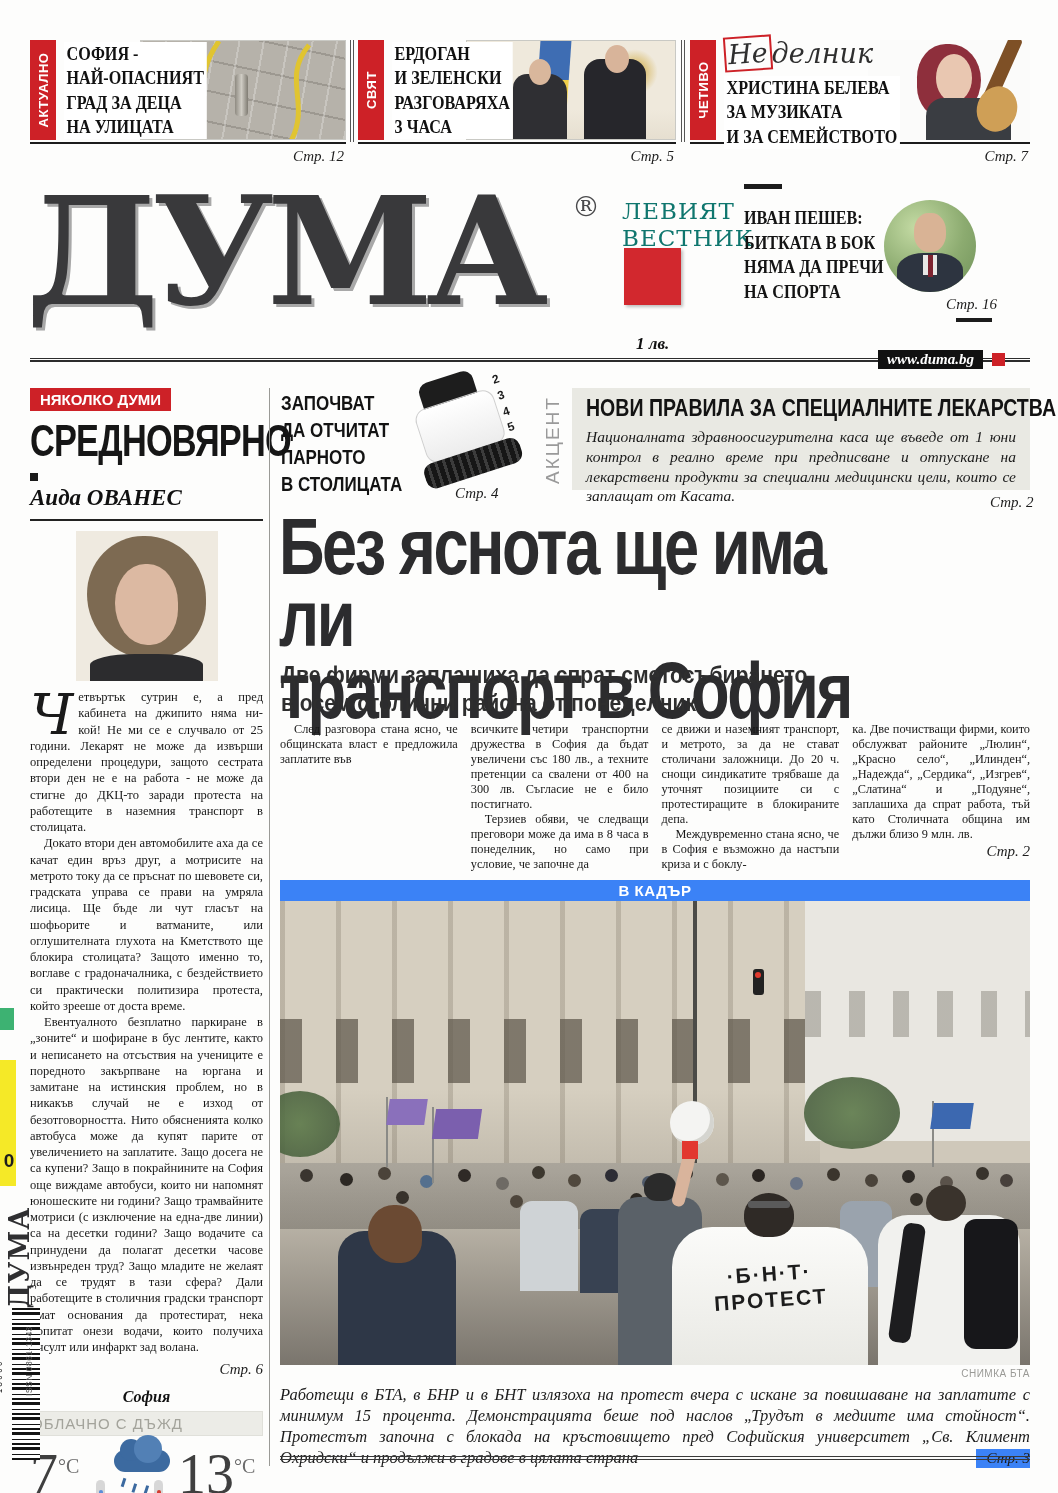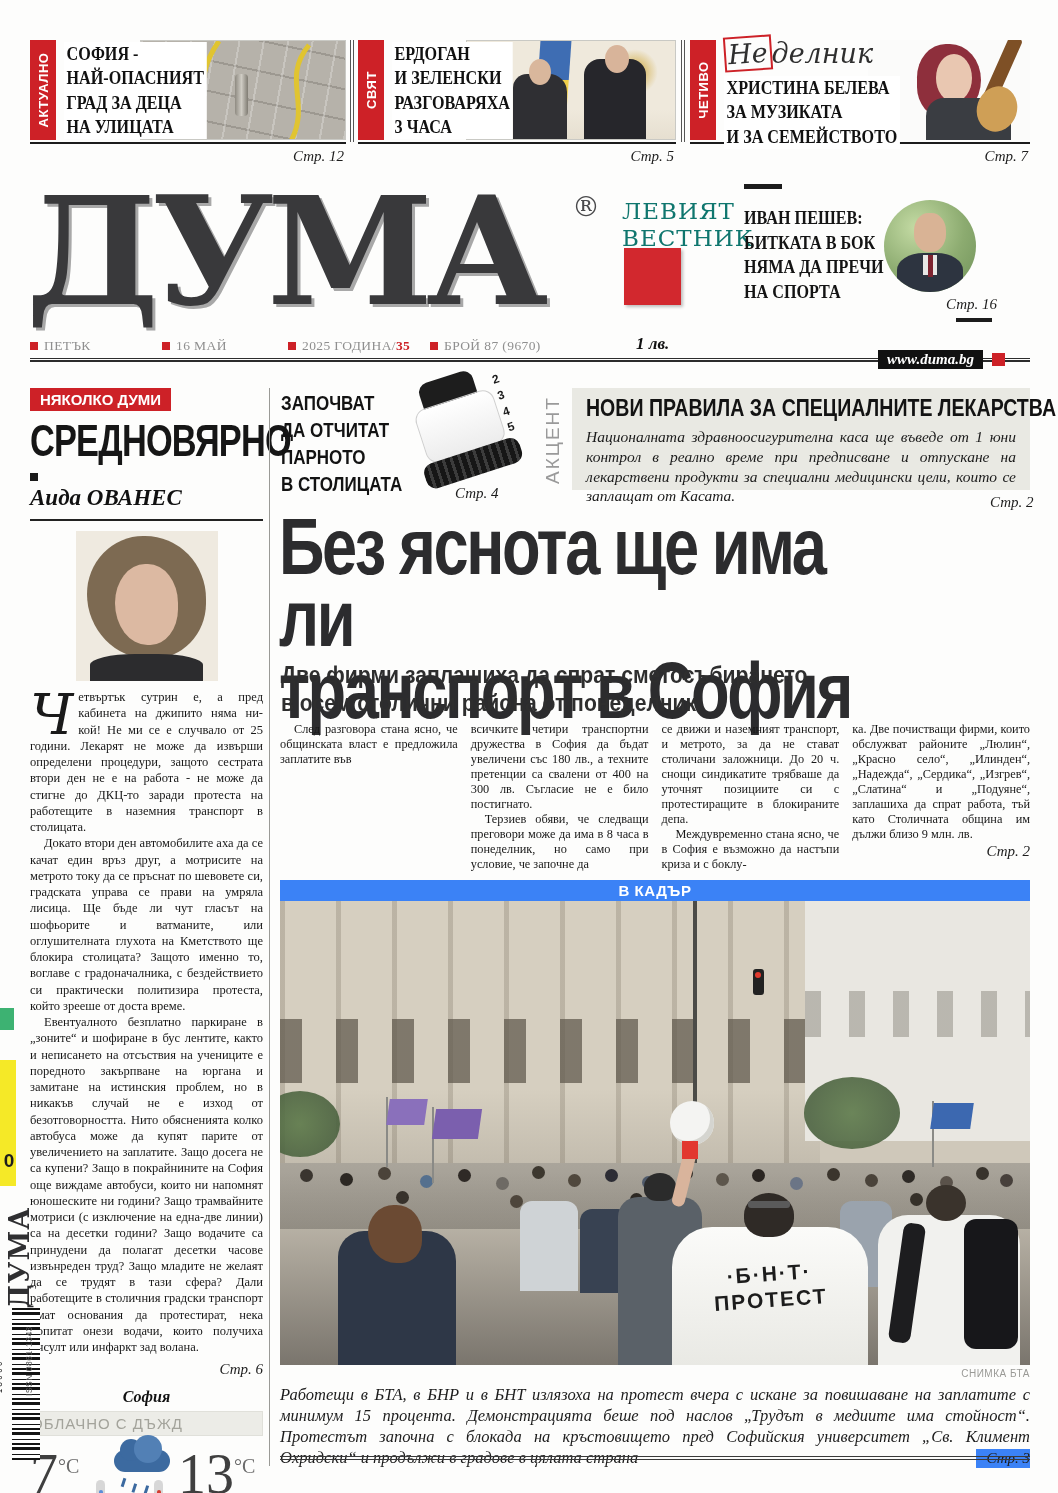--- a/index.html
+++ b/index.html
@@ -253,26 +253,20 @@
 НА СПОРТА</div>
   <div class="teaser-photo">
     <div class="face"></div>
     <div class="suit"></div>
     <div class="shirt"></div>
     <div class="tie"></div>
   </div>
   <div class="teaser-page pagenum">Стр. 16</div>
   <div class="teaser-bar2"></div>
 
-  <div class="dateline">
-    <span class="dl-item" style="left:0;"><span>ПЕТЪК</span></span>
-    <span class="dl-item" style="left:132px;"><span>16 МАЙ</span></span>
-    <span class="dl-item" style="left:258px;"><span>2025 ГОДИНА/</span><span class="dl-red">35</span></span>
-    <span class="dl-item" style="left:400px;"><span>БРОЙ 87 (9670)</span></span>
-  </div>
   <div class="price">1 лв.</div>
   <div class="dl-rule"></div>
   <div class="site-box">www.duma.bg</div>
   <div class="site-sq"></div>
 
   <div class="opinion">
     <div class="kicker">НЯКОЛКО ДУМИ</div>
     <div class="op-title">СРЕДНОВЯРНО</div>
     <div class="op-bullet"></div>
     <div class="op-author">Аида ОВАНЕС</div>

